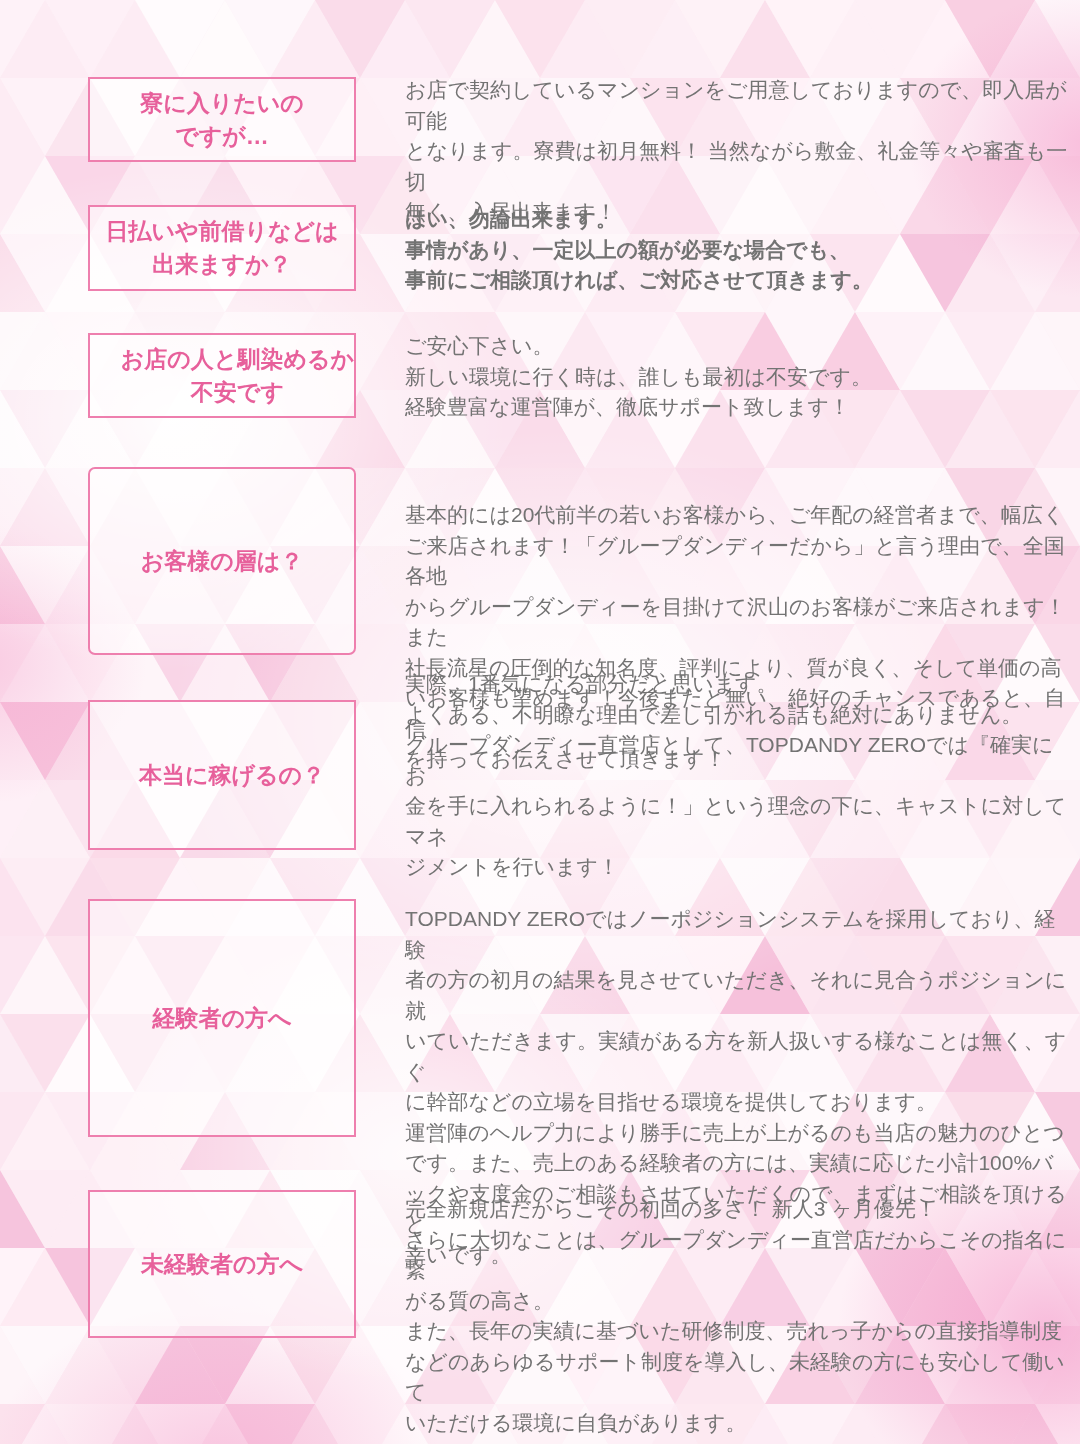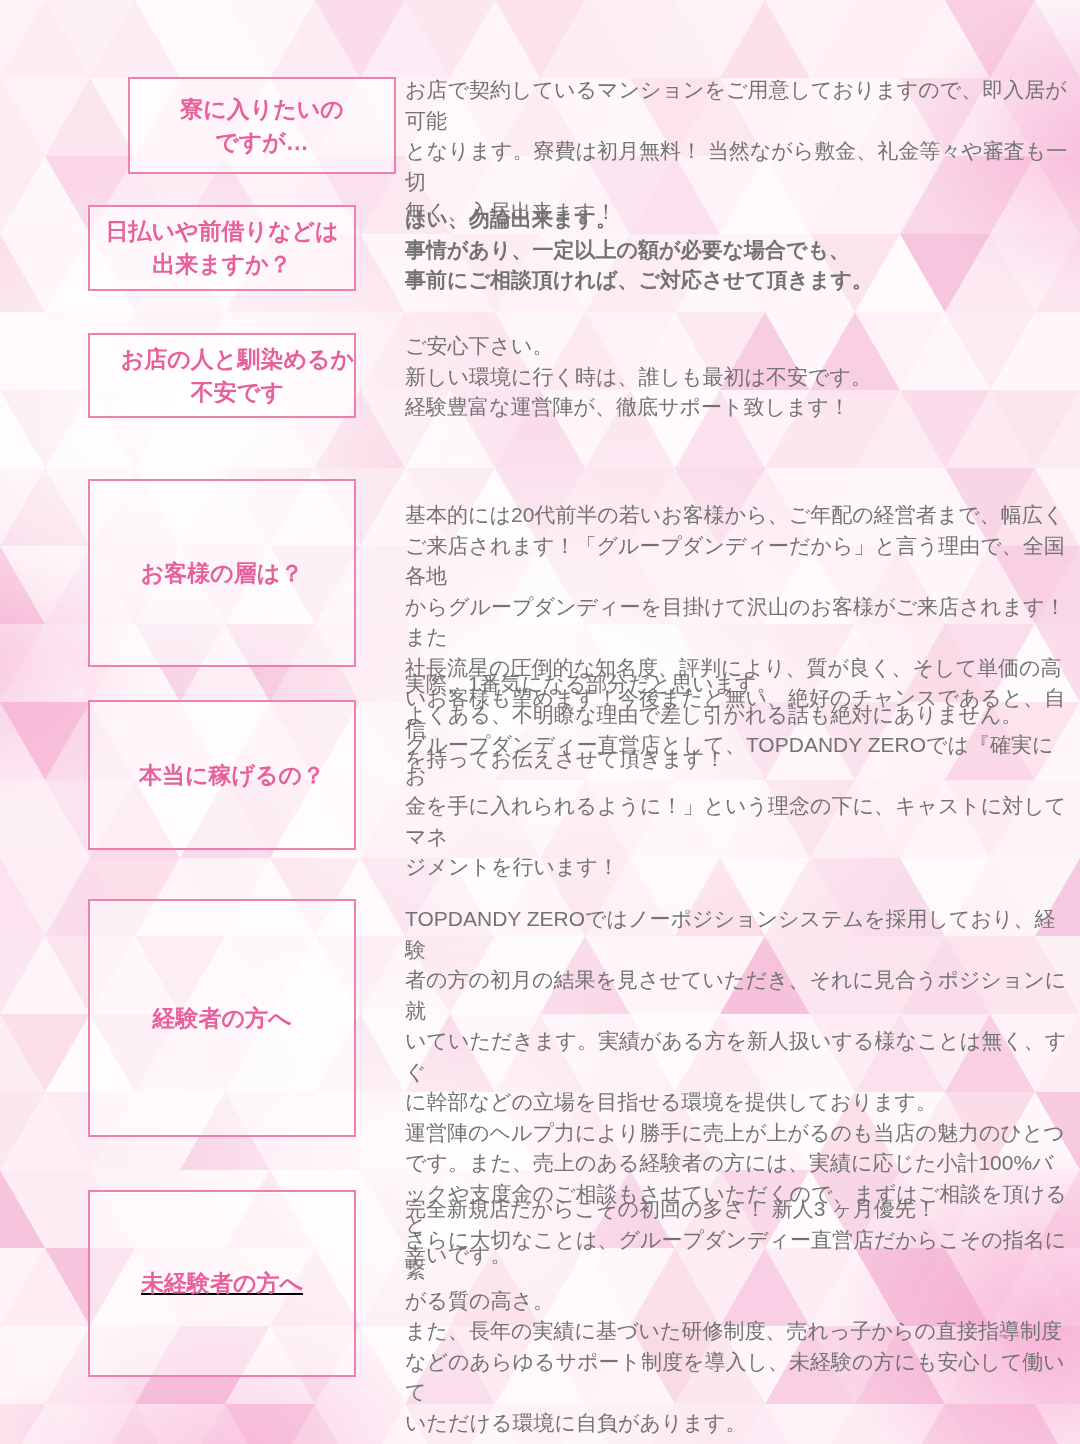--- a/index.html
+++ b/index.html
@@ -631,21 +631,21 @@
       <polygon points="990,1482 1080,1482 1035,1404" fill="#f6c0d9" fill-opacity="0.65"></polygon>
       <polygon points="1035,1404 1125,1404 1080,1482" fill="#fff4f9" fill-opacity="0.67"></polygon>
       <polygon points="1080,1482 1170,1482 1125,1404" fill="#f9d2e3" fill-opacity="0.48"></polygon>
       <polygon points="1125,1404 1215,1404 1170,1482" fill="#fdeaf3" fill-opacity="0.71"></polygon>
     </svg>
 
   <div class="glows"></div>
 
   <div class="content">
 
-    <div class="qbox" style="top:77px;height:97px;margin-left:40px;">
+    <div class="qbox" style="top:77px;height:85px;">
       <div class="qtext">寮に入りたいの
 ですが…</div>
     </div>
     <div class="answer" style="top:75px;">お店で契約しているマンションをご用意しておりますので、即入居が可能
 となります。寮費は初月無料！ 当然ながら敷金、礼金等々や審査も一切
 無く、入居出来ます！</div>
 
     <div class="qbox" style="top:205px;height:86px;">
       <div class="qtext">日払いや前借りなどは
 出来ますか？</div>
@@ -655,21 +655,21 @@
 事前にご相談頂ければ、ご対応させて頂きます。</div>
 
     <div class="qbox" style="top:333px;height:85px;justify-content:flex-end;">
       <div class="qtext">お店の人と馴染めるか
 不安です</div>
     </div>
     <div class="answer" style="top:331px;">ご安心下さい。
 新しい環境に行く時は、誰しも最初は不安です。
 経験豊富な運営陣が、徹底サポート致します！</div>
 
-    <div class="qbox" style="top:479px;height:188px;">
+    <div class="qbox" style="top:467px;height:188px;border-radius:7px;">
       <div class="qtext">お客様の層は？</div>
     </div>
     <div class="answer" style="top:500px;">基本的には20代前半の若いお客様から、ご年配の経営者まで、幅広く
 ご来店されます！「グループダンディーだから」と言う理由で、全国各地
 からグループダンディーを目掛けて沢山のお客様がご来店されます！また
 社長流星の圧倒的な知名度、評判により、質が良く、そして単価の高
 いお客様も望めます！今後またと無い、絶好のチャンスであると、自信
 を持ってお伝えさせて頂きます！</div>
 
     <div class="qbox" style="top:700px;height:150px;padding-left:20px;">
@@ -686,21 +686,21 @@
     </div>
     <div class="answer" style="top:904px;">TOPDANDY ZEROではノーポジションシステムを採用しており、経験
 者の方の初月の結果を見させていただき、それに見合うポジションに就
 いていただきます。実績がある方を新人扱いする様なことは無く、すぐ
 に幹部などの立場を目指せる環境を提供しております。
 運営陣のヘルプ力により勝手に売上が上がるのも当店の魅力のひとつ
 です。また、売上のある経験者の方には、実績に応じた小計100%バ
 ックや支度金のご相談もさせていただくので、まずはご相談を頂けると
 幸いです。</div>
 
-    <div class="qbox" style="top:1190px;height:187px;text-decoration:underline;">
+    <div class="qbox" style="top:1190px;height:148px;">
       <div class="qtext">未経験者の方へ</div>
     </div>
     <div class="answer" style="top:1194px;">完全新規店だからこその初回の多さ！ 新人3 ヶ月優先！
 さらに大切なことは、グループダンディー直営店だからこその指名に繋
 がる質の高さ。
 また、長年の実績に基づいた研修制度、売れっ子からの直接指導制度
 などのあらゆるサポート制度を導入し、未経験の方にも安心して働いて
 いただける環境に自負があります。</div>
 
   </div>

